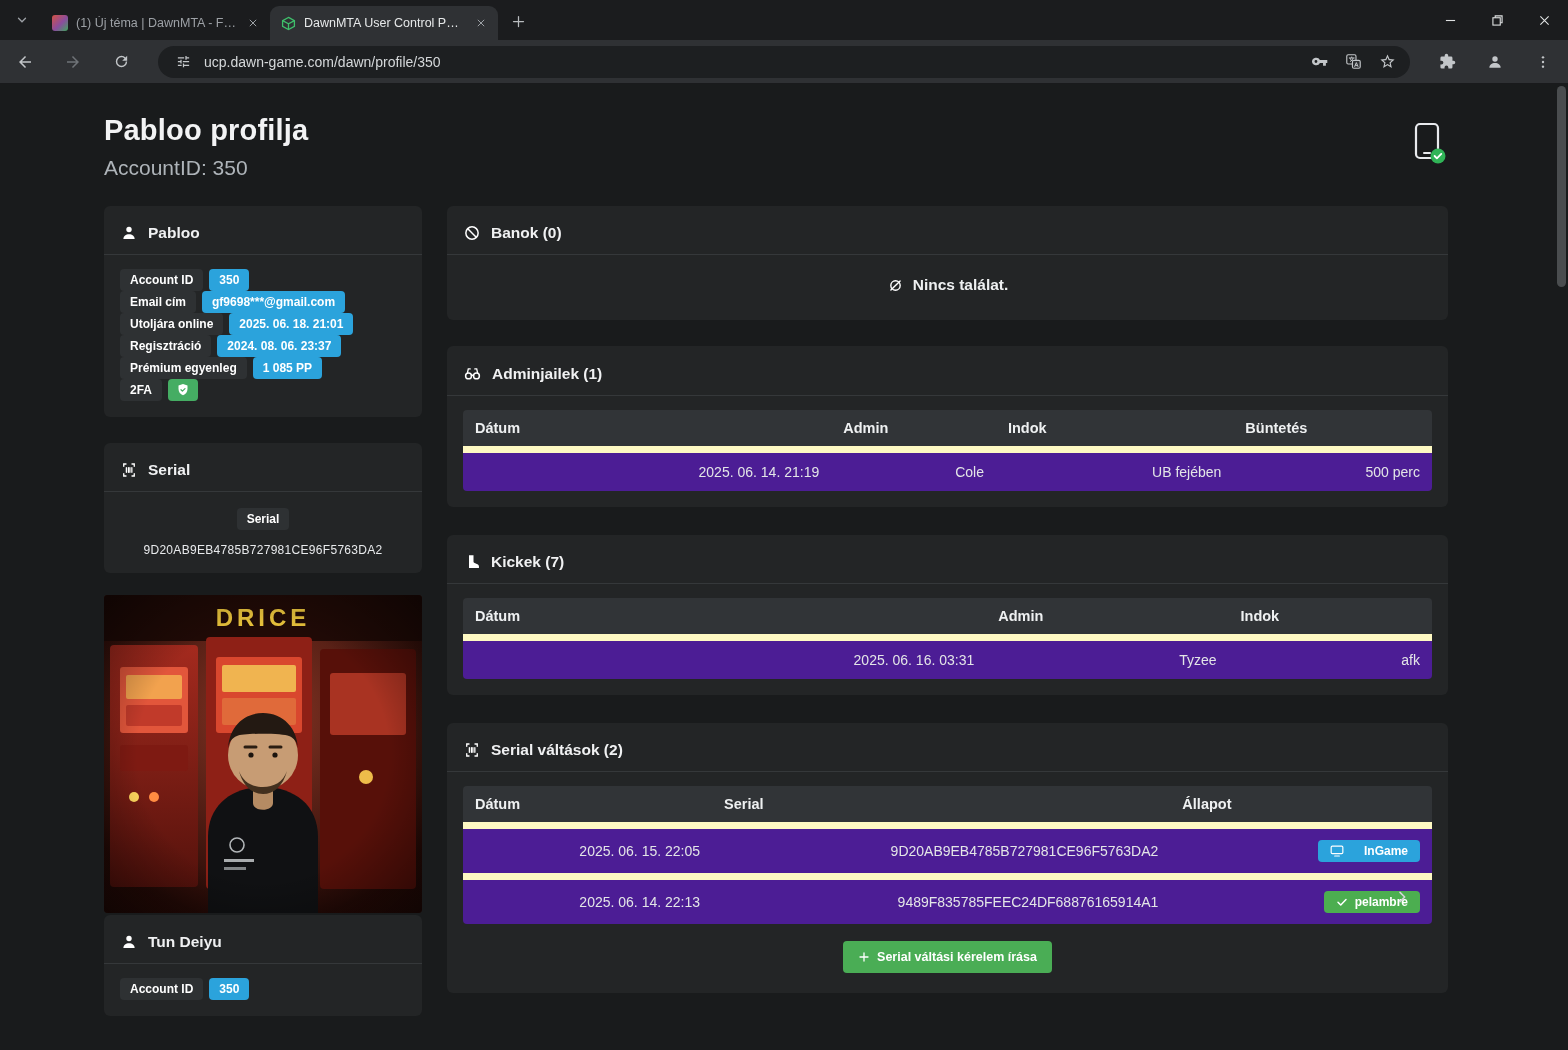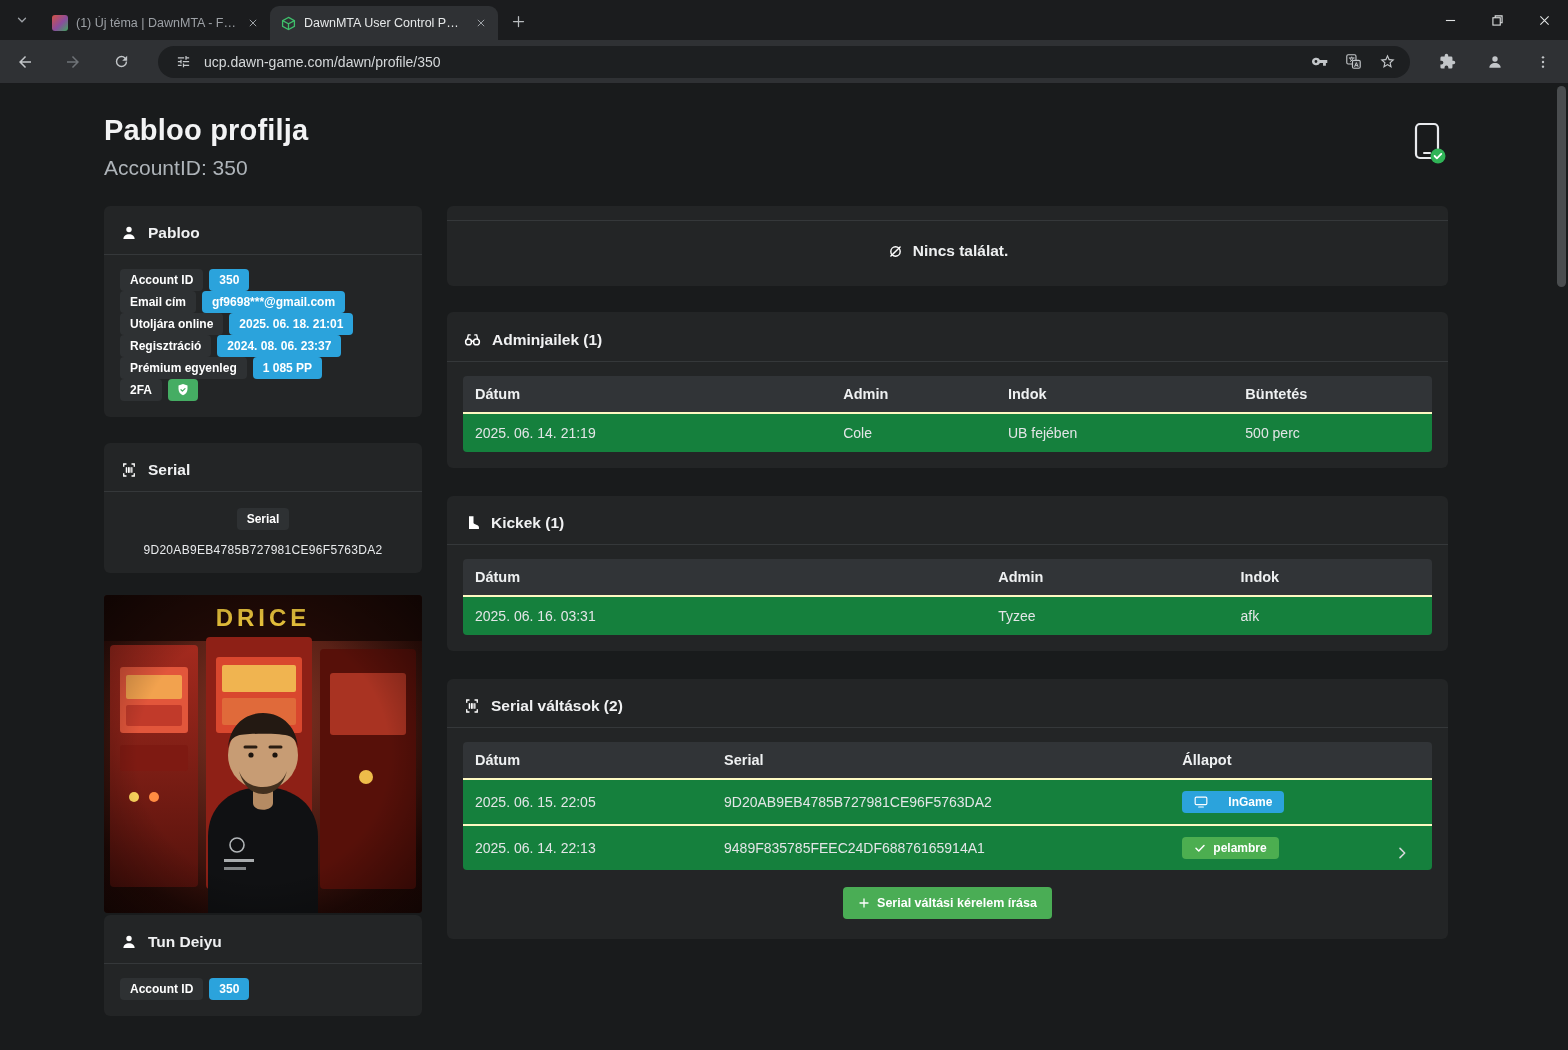--- a/index.html
+++ b/index.html
@@ -59,21 +59,21 @@
   .serial-value { color:#e8eaec; font-size:12px; margin-top:13px; letter-spacing:.3px; }
 
   .shot { margin-top:22px; width:318px; height:318px; border-radius:4px; overflow:hidden; }
   .card.second { margin-top:2px; }
 
   .empty-state { display:flex; align-items:center; justify-content:center; gap:9px; padding:21px 0 10px; color:#eef0f1; font-weight:700; font-size:15.5px; }
 
   .tbl-wrap { margin-top:14px; border-radius:4px; overflow:hidden; position:relative; }
   table { width:100%; border-collapse:collapse; }
   thead th { background:#313437; color:#eef0f1; font-size:14.5px; font-weight:700; text-align:left; padding:10px 12px; }
-  tbody td { background:#15803d; color:#e3e5e7; font-size:14px; padding:11px 12px; border-top:2px solid #fef9c3; }
+  tbody td { background:#4c1d95; color:#e3e5e7; font-size:14px; padding:11px 12px; border-top:7px solid #fef9c3;text-align:right; }
 
   .status-badge { display:inline-flex; align-items:center; gap:7px; font-size:12px; font-weight:700; color:#fff; padding:5px 12px; border-radius:4px; line-height:1; }
   .status-badge.blue { background:#2ba3dc;gap:20px; }
   .status-badge.green { background:#4cae50; }
 
   .next-chevron { position:absolute; right:18px; top:99px; width:24px; height:24px; display:flex; align-items:center; justify-content:center; color:#d2d5d7; cursor:pointer; }
 
   .btn-row { display:flex; justify-content:center; padding:17px 0 4px; }
   .green-btn { display:flex; align-items:center; gap:7px; background:#4aad55; border:none; color:#fff;
     font-weight:700; font-size:12.5px; padding:9px 15px; border-radius:4px; cursor:pointer;
@@ -352,20 +352,27 @@
                 <span class="badge dark">Account ID</span>
                 <span class="badge blue">350</span>
               </div>
             </div>
           </div>
         </div>
 
         <div>
 
           <div class="card">
+            <div class="card-head">
+              <svg width="18" height="18" viewBox="0 0 24 24">
+                  <circle cx="12" cy="12" r="8.2" fill="none" stroke="#fff" stroke-width="2"></circle>
+                  <path d="M6.4 6.4l11.2 11.2" stroke="#fff" stroke-width="2"></path>
+                </svg>
+              <span>Banok (0)</span>
+            </div>
             <div class="divider"></div>
             <div class="empty-state">
               <svg width="17" height="17" viewBox="0 0 24 24">
                   <circle cx="12" cy="12" r="6.6" fill="none" stroke="#fff" stroke-width="2"></circle>
                   <path d="M5.5 18.5l13-13" stroke="#fff" stroke-width="2" stroke-linecap="round"></path>
                 </svg>
               <span>Nincs találat.</span>
             </div>
           </div>
 
@@ -406,21 +413,21 @@
               </table>
             </div>
           </div>
 
           <div class="card" style="margin-top:28px">
             <div class="card-head">
               <svg width="18" height="18" viewBox="0 0 24 24">
                   <path d="M8 3h6v8.2c0 1 .6 1.6 1.6 2.1l3.6 1.8c1.2.6 1.8 1.4 1.8 2.6V20H8z" fill="#fff"></path>
                   <path d="M8 17h13v3H8z" fill="#fff"></path>
                 </svg>
-              <span>Kickek (1)</span>
+              <span>Kickek (7)</span>
             </div>
             <div class="divider"></div>
             <div class="tbl-wrap">
               <table>
                 <colgroup>
                     <col style="width:54%">
                     <col style="width:25%">
                     <col style="width:21%">
                   </colgroup>
                 <thead>

